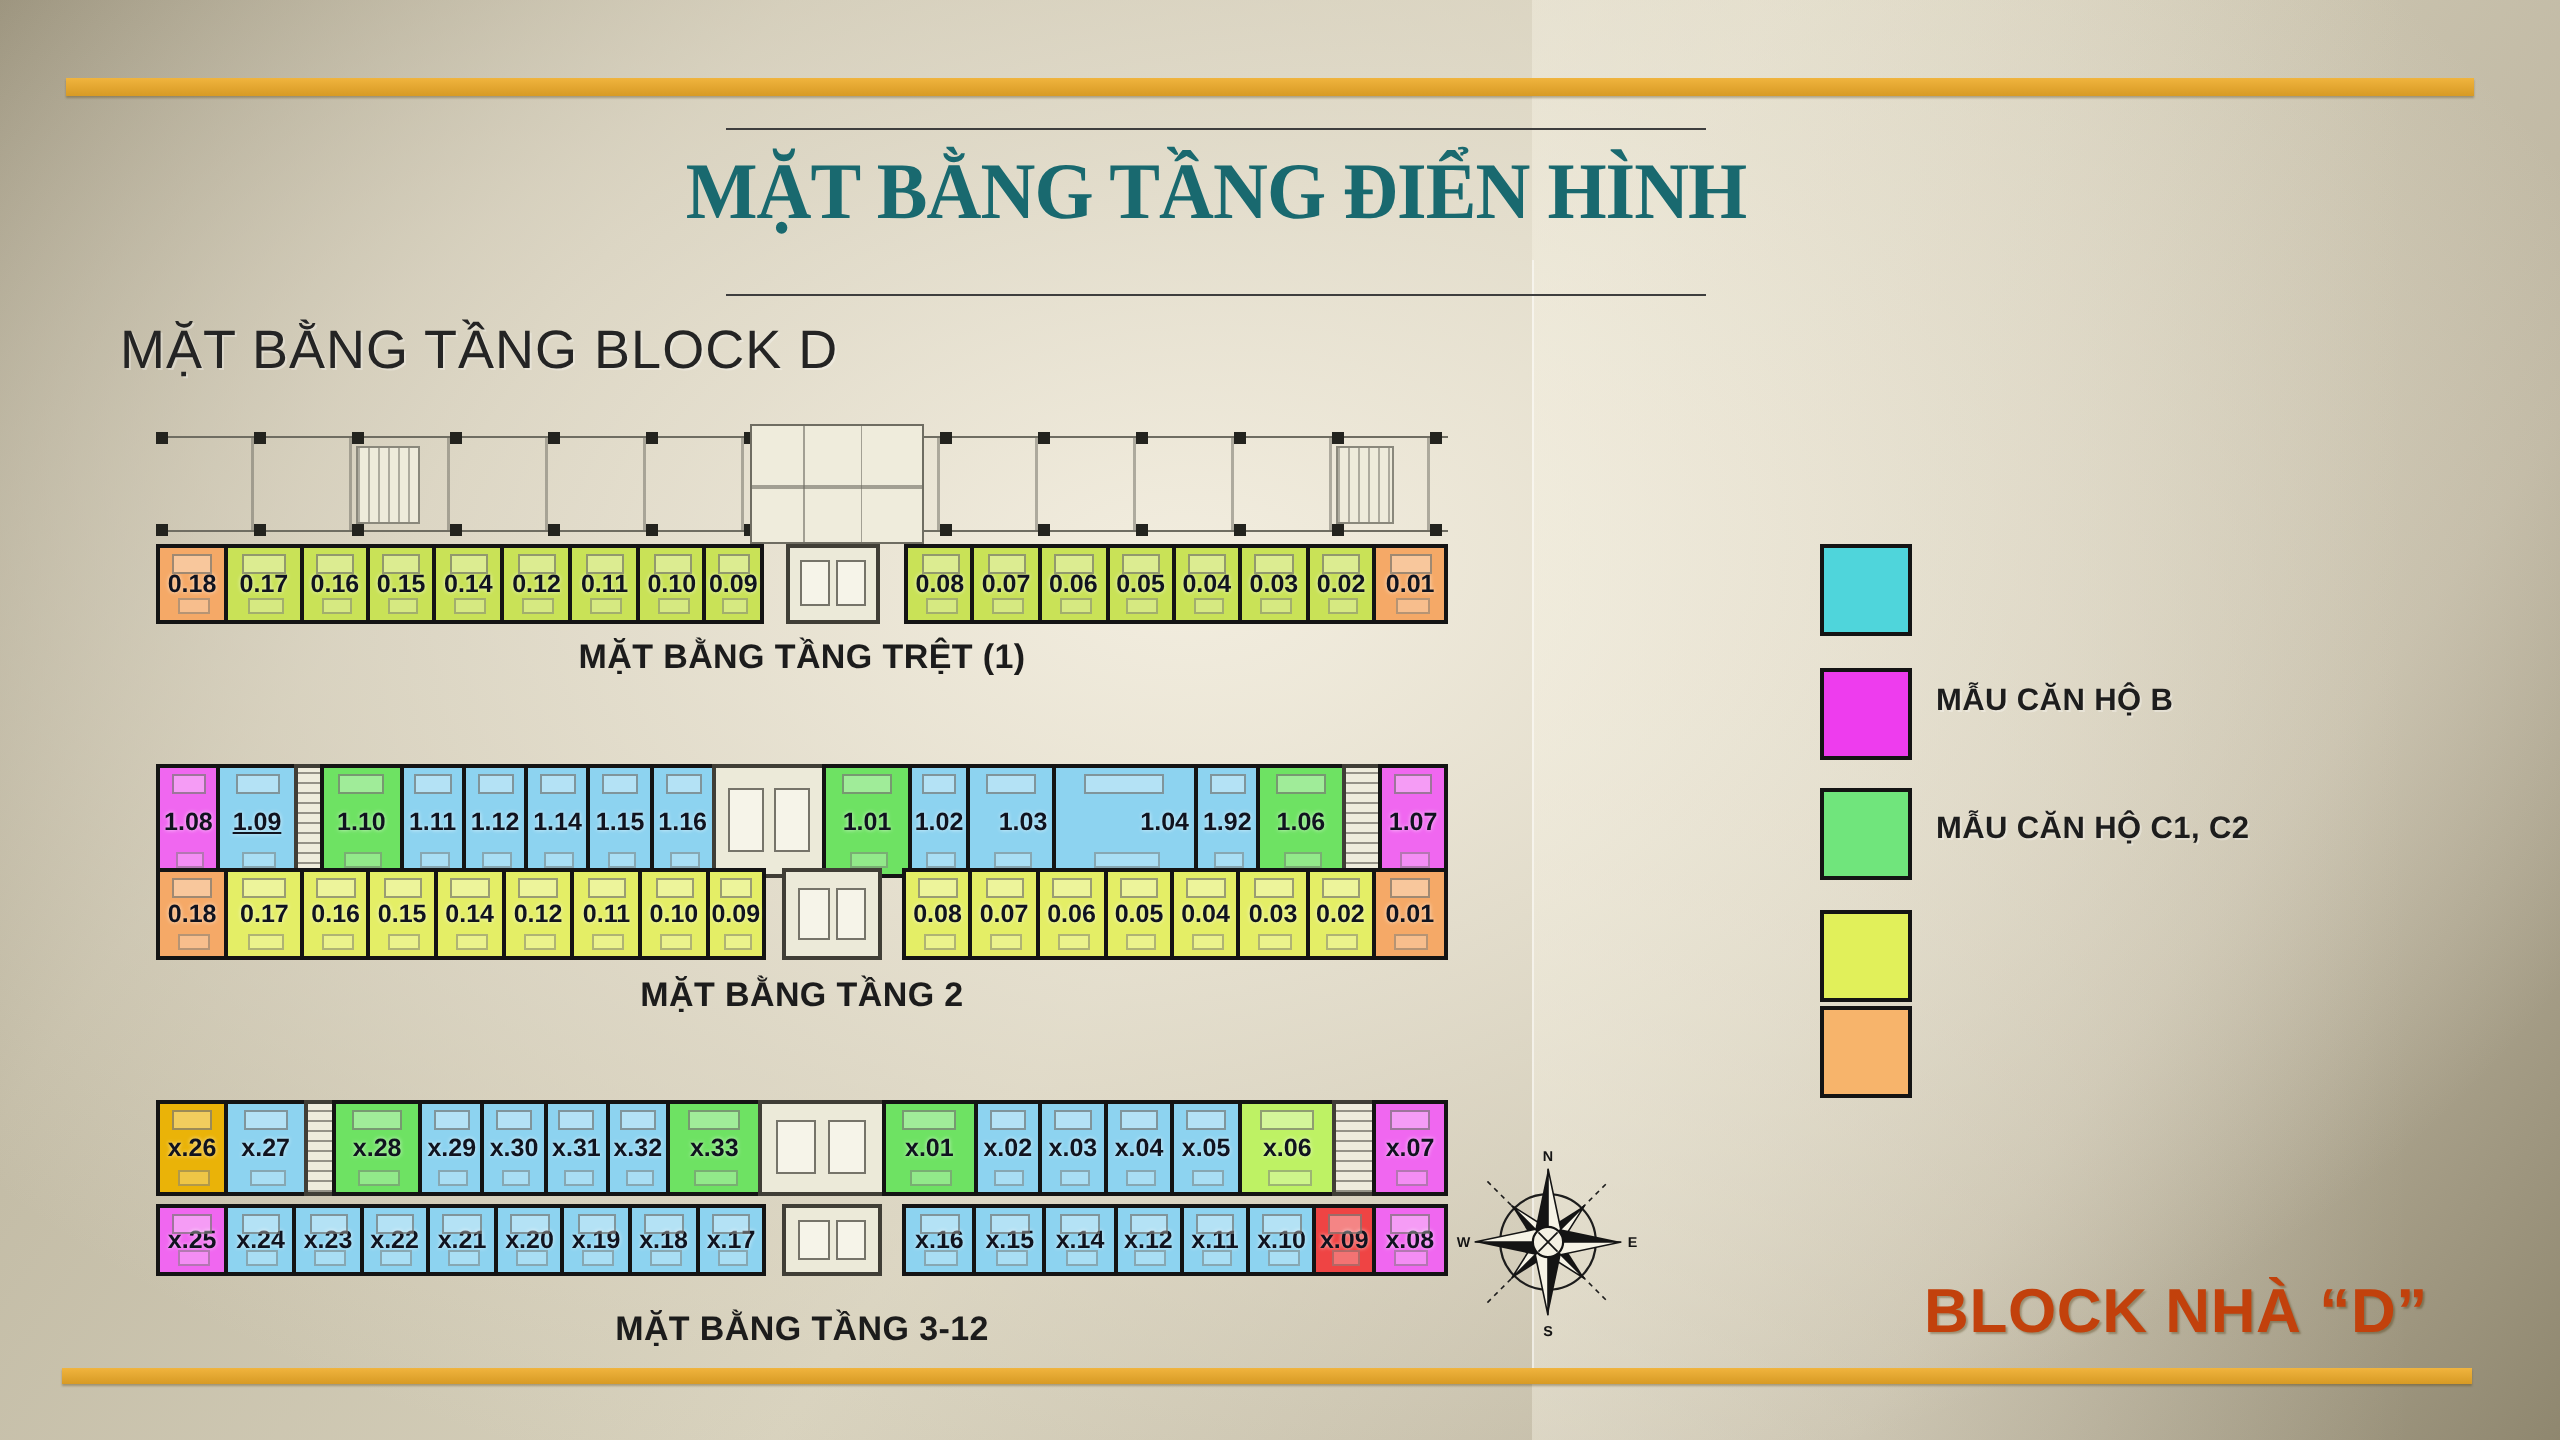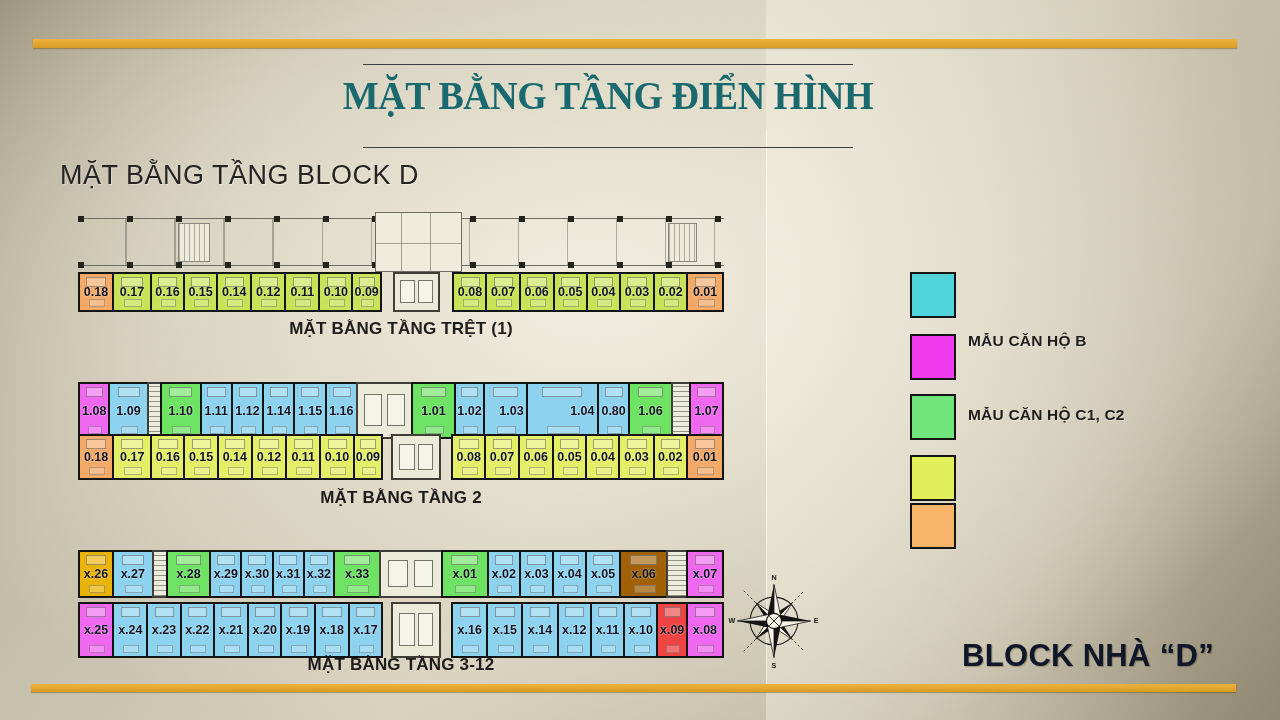--- a/index.html
+++ b/index.html
@@ -24,21 +24,21 @@
   .subtitle{position:absolute;left:60px;top:160px;font-size:27px;font-weight:400;color:#242424;
     letter-spacing:0.5px;text-shadow:1px 1px 0 rgba(255,255,255,0.3);}
 
   .strip{position:absolute;left:78px;width:646px;height:135px;}
   #s1{top:218px}#s2{top:382px}#s3{top:550px}
   .prow{position:absolute;left:0;width:646px;display:flex;}
   #s1 .prow{top:54px;height:40px;}
   #s2 .prow[data-row="0"]{top:0;height:57px;}
   #s2 .prow[data-row="1"]{top:52px;height:46px;}
   #s3 .prow[data-row="0"]{top:0;height:48px;}
-  #s3 .prow[data-row="1"]{top:52px;height:56px;}
+  #s3 .prow[data-row="1"]{top:52px;height:36px;}
   .strip-label{position:absolute;width:100%;text-align:center;font-weight:700;font-size:17px;
     color:#1c1c1c;letter-spacing:0.2px;}
   #s1 .strip-label{top:101px}#s2 .strip-label{top:106px}#s3 .strip-label{top:105px}
 
   .prow > div{position:relative;margin-left:-2px;box-sizing:border-box;}
   .prow > div:first-child{margin-left:0;}
   .unit{border:2px solid #141414;display:flex;align-items:center;justify-content:center;
     font-weight:700;font-size:12.5px;color:#10131f;text-shadow:0 0 2px rgba(255,255,255,0.7);}
   .unit::before{content:"";position:absolute;top:3px;left:20%;width:55%;height:8px;
     border:1px solid rgba(85,85,80,0.55);background:rgba(255,255,255,0.35);}
@@ -68,21 +68,21 @@
   .sstair.sa{left:100px;width:30px;}
   .sstair.sb{left:590px;width:27px;}
 
   #legend{position:absolute;left:910px;top:272px;width:310px;height:290px;}
   .lg-sw{position:absolute;left:0;width:46px;height:46px;border:2px solid #141414;box-sizing:border-box;}
   .lg-label{position:absolute;left:58px;width:250px;font-weight:700;font-size:15.5px;color:#1d1d1d;
     letter-spacing:0.2px;text-shadow:1px 1px 0 rgba(255,255,255,0.3);}
 
   #compass{position:absolute;left:723px;top:570px;width:102px;height:102px;}
   #block-label{position:absolute;left:948px;top:638px;width:280px;text-align:center;
-    font-size:31px;font-weight:700;color:#0f172a;letter-spacing:0.3px;
+    font-size:31px;font-weight:700;color:#c2410c;letter-spacing:0.3px;
     text-shadow:1px 1px 1px rgba(70,45,0,0.35);}
 </style>
 </head>
 <body>
 
 <div class="light-band"></div>
 <div class="seam"></div>
 <div class="bar top"></div>
 <div class="bar bottom"></div>
 
@@ -120,34 +120,34 @@
       <div class="unit" style="flex: 34 0 0px; background: rgb(201, 226, 87);">0.03</div>
       <div class="unit" style="flex: 33 0 0px; background: rgb(201, 226, 87);">0.02</div>
       <div class="unit" style="flex: 36 0 0px; background: rgb(245, 169, 103);">0.01</div>
     </div>
   <div class="strip-label">MẶT BẰNG TẦNG TRỆT (1)</div>
 </section>
 
 <section class="strip" id="s2">
   <div class="prow" data-row="0">
       <div class="unit" style="flex: 33 0 0px; background: rgb(240, 103, 240);">1.08</div>
-      <div class="unit" style="flex: 42 0 0px; background: rgb(141, 211, 240);">1.09</div>
+      <div class="unit" style="flex: 42 0 0px; background: rgb(141, 211, 240); text-decoration: underline;">1.09</div>
       <div class="c-stair" style="flex: 13 0 0px;"></div>
       <div class="unit" style="flex: 44 0 0px; background: rgb(110, 226, 99);">1.10</div>
       <div class="unit" style="flex: 34 0 0px; background: rgb(141, 211, 240);">1.11</div>
       <div class="unit" style="flex: 34 0 0px; background: rgb(141, 211, 240);">1.12</div>
       <div class="unit" style="flex: 34 0 0px; background: rgb(141, 211, 240);">1.14</div>
       <div class="unit" style="flex: 34 0 0px; background: rgb(141, 211, 240);">1.15</div>
       <div class="unit" style="flex: 34 0 0px; background: rgb(141, 211, 240);">1.16</div>
       <div class="c-core" style="flex: 62 0 0px;"></div>
       <div class="unit" style="flex: 47 0 0px; background: rgb(110, 226, 99);">1.01</div>
       <div class="unit" style="flex: 32 0 0px; background: rgb(141, 211, 240);">1.02</div>
       <div class="unit" style="flex: 33 0 0px; background: rgb(141, 211, 240); padding-left: 12px;">1.03</div>
       <div class="unit" style="flex: 34 0 0px; background: rgb(141, 211, 240); padding-left: 40px;">1.04</div>
-      <div class="unit" style="flex: 34 0 0px; background: rgb(141, 211, 240);">0.80</div>
+      <div class="unit" style="flex: 34 0 0px; background: rgb(141, 211, 240);">1.92</div>
       <div class="unit" style="flex: 47 0 0px; background: rgb(110, 226, 99);">1.06</div>
       <div class="c-stair" style="flex: 19 0 0px;"></div>
       <div class="unit" style="flex: 36 0 0px; background: rgb(240, 103, 240);">1.07</div>
     </div>
   <div class="prow" data-row="1">
       <div class="unit" style="flex: 34 0 0px; background: rgb(245, 169, 103);">0.18</div>
       <div class="unit" style="flex: 38 0 0px; background: rgb(228, 238, 102);">0.17</div>
       <div class="unit" style="flex: 33 0 0px; background: rgb(228, 238, 102);">0.16</div>
       <div class="unit" style="flex: 33 0 0px; background: rgb(228, 238, 102);">0.15</div>
       <div class="unit" style="flex: 34 0 0px; background: rgb(228, 238, 102);">0.14</div>
@@ -180,21 +180,21 @@
       <div class="unit" style="flex: 31 0 0px; background: rgb(141, 211, 240);">x.30</div>
       <div class="unit" style="flex: 31 0 0px; background: rgb(141, 211, 240);">x.31</div>
       <div class="unit" style="flex: 30 0 0px; background: rgb(141, 211, 240);">x.32</div>
       <div class="unit" style="flex: 47 0 0px; background: rgb(110, 226, 99);">x.33</div>
       <div class="c-core" style="flex: 63 0 0px;"></div>
       <div class="unit" style="flex: 47 0 0px; background: rgb(110, 226, 99);">x.01</div>
       <div class="unit" style="flex: 32 0 0px; background: rgb(141, 211, 240);">x.02</div>
       <div class="unit" style="flex: 33 0 0px; background: rgb(141, 211, 240);">x.03</div>
       <div class="unit" style="flex: 33 0 0px; background: rgb(141, 211, 240);">x.04</div>
       <div class="unit" style="flex: 34 0 0px; background: rgb(141, 211, 240);">x.05</div>
-      <div class="unit" style="flex: 48 0 0px; background: #a16207;">x.06</div>
+      <div class="unit" style="flex: 48 0 0px; background: #bef264;">x.06</div>
       <div class="c-stair" style="flex: 19 0 0px;"></div>
       <div class="unit" style="flex: 36 0 0px; background: rgb(240, 103, 240);">x.07</div>
     </div>
   <div class="prow" data-row="1">
       <div class="unit" style="flex: 34 0 0px; background: rgb(240, 103, 240);">x.25</div>
       <div class="unit" style="flex: 34 0 0px; background: rgb(141, 211, 240);">x.24</div>
       <div class="unit" style="flex: 33 0 0px; background: rgb(141, 211, 240);">x.23</div>
       <div class="unit" style="flex: 33 0 0px; background: rgb(141, 211, 240);">x.22</div>
       <div class="unit" style="flex: 34 0 0px; background: rgb(141, 211, 240);">x.21</div>
       <div class="unit" style="flex: 33 0 0px; background: rgb(141, 211, 240);">x.20</div>
@@ -215,21 +215,21 @@
     </div>
   <div class="strip-label">MẶT BẰNG TẦNG 3-12</div>
 </section>
 
 <div id="legend">
   <div class="lg-sw" style="top: 0px; background: rgb(79, 213, 219);"></div>
   <div class="lg-sw" style="top: 62px; background: rgb(238, 60, 238);"></div>
   <div class="lg-sw" style="top: 122px; background: rgb(112, 229, 124);"></div>
   <div class="lg-sw" style="top: 183px; background: rgb(225, 240, 90);"></div>
   <div class="lg-sw" style="top: 231px; background: rgb(247, 180, 107);"></div>
-  <div class="lg-label" style="top:60px">MẪU CĂN HỘ B</div>
+  <div class="lg-label" style="top:70px">MẪU CĂN HỘ B</div>
   <div class="lg-label" style="top:134px">MẪU CĂN HỘ C1, C2</div>
 </div>
 
 <svg id="compass" viewBox="-62 -64 124 128">
   <line x1="-38" y1="-38" x2="38" y2="38" stroke="#1d1d1d" stroke-width="1" stroke-dasharray="3 3"></line>
   <line x1="-38" y1="38" x2="38" y2="-38" stroke="#1d1d1d" stroke-width="1" stroke-dasharray="3 3"></line>
   <circle cx="0" cy="0" r="30" fill="none" stroke="#1d1d1d" stroke-width="1.4"></circle>
 
   <polygon points="23,-23 4,-11 0,0" fill="#141414"></polygon>
     <polygon points="23,-23 11,-4 0,0" fill="#f6f3e6" stroke="#141414" stroke-width="1"></polygon>

